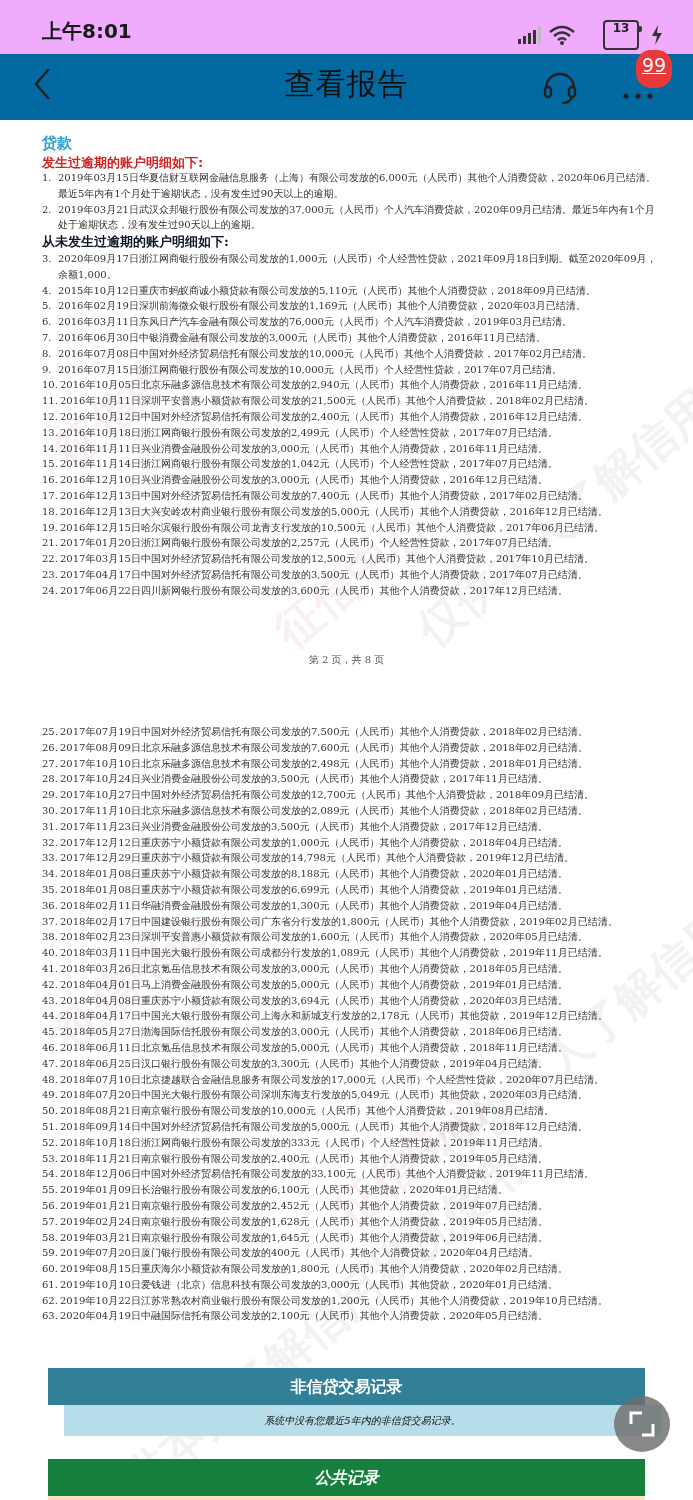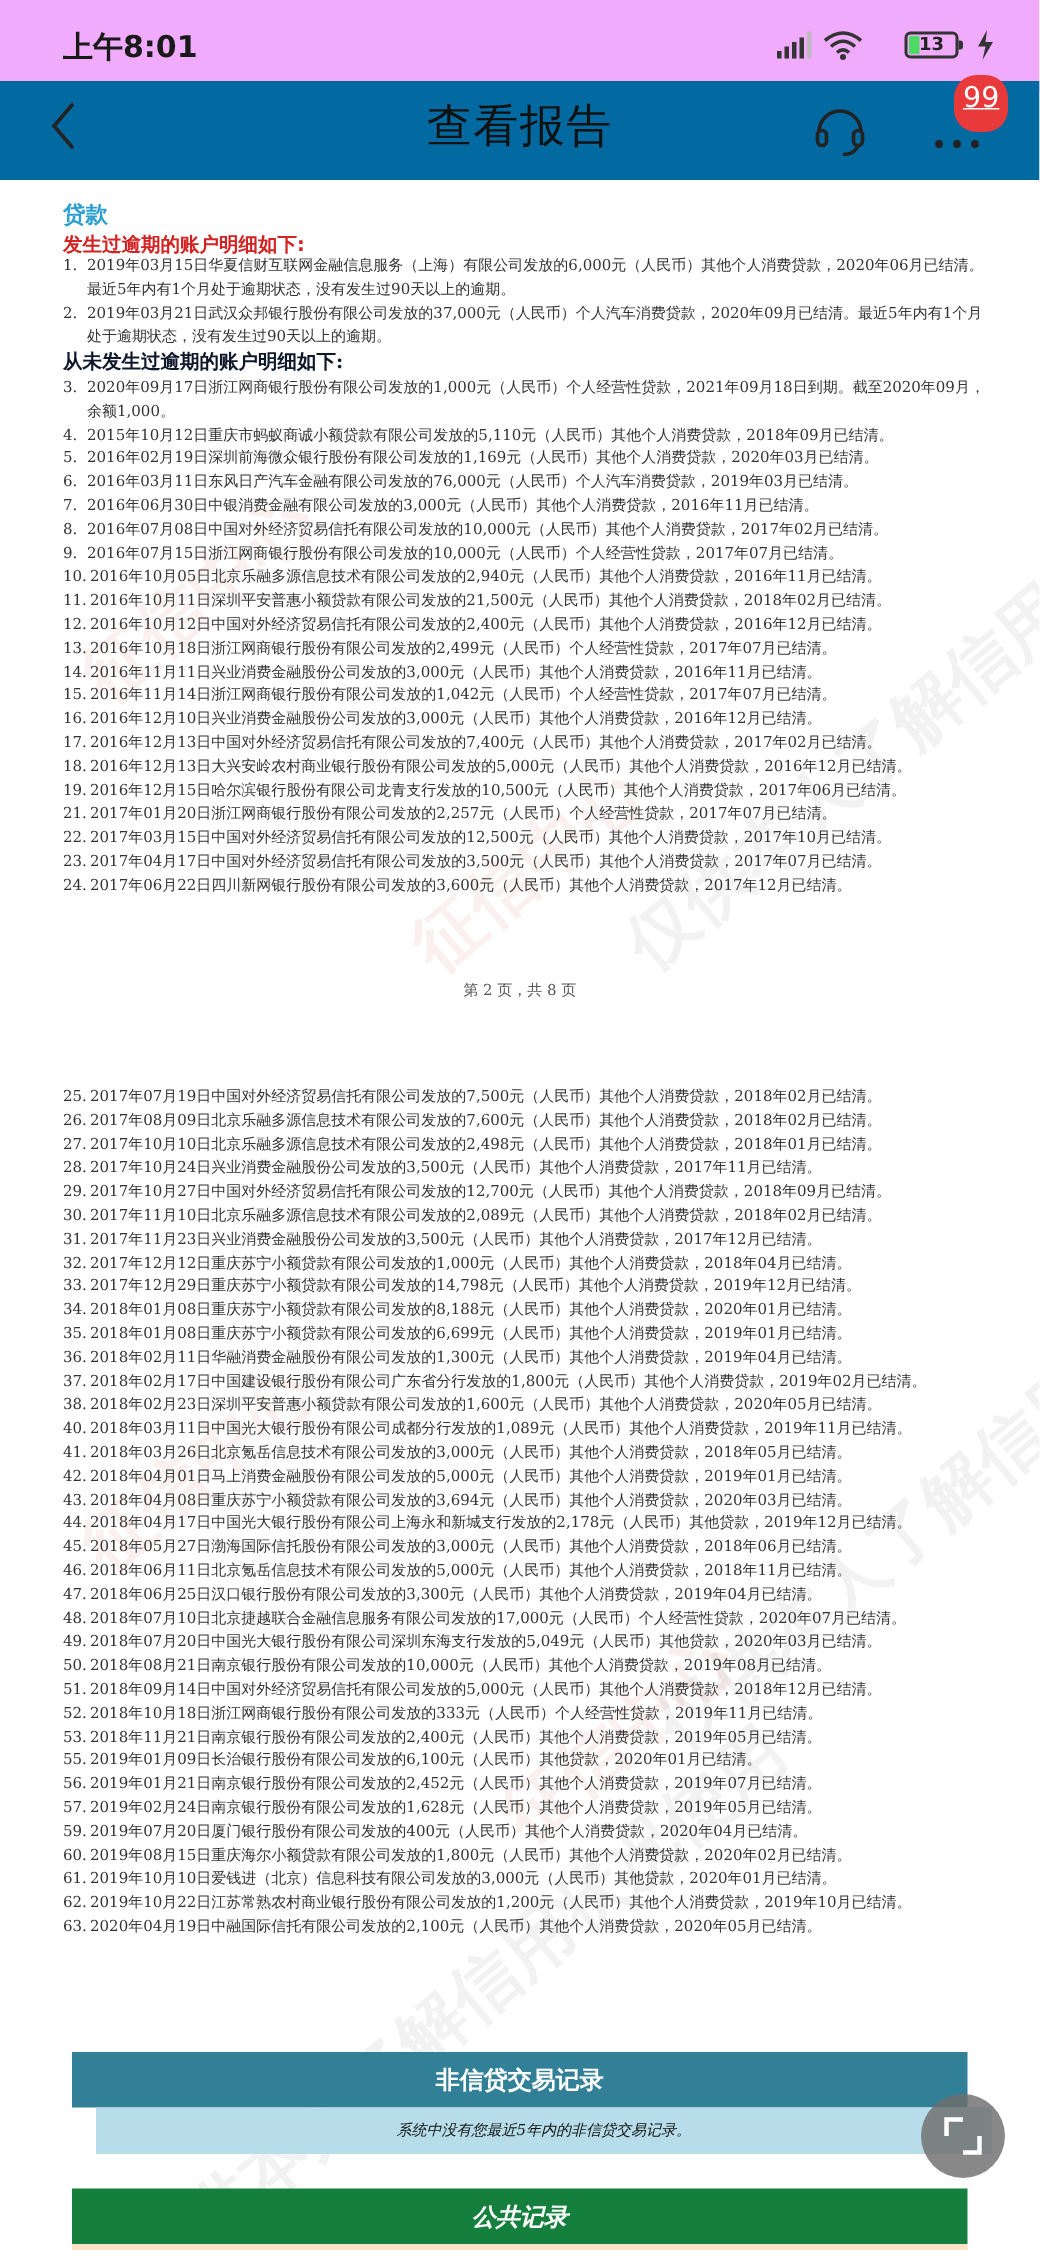--- a/index.html
+++ b/index.html
@@ -4,21 +4,21 @@
 <style>
   * { box-sizing: border-box; margin: 0; padding: 0; }
   html, body { width: 693px; height: 1500px; overflow: hidden; background: #ffffff; }
   body { font-family: "DejaVu Sans", "Liberation Sans", sans-serif; position: relative; color: #222; }
 
   .statusbar { position: absolute; left: 0; top: 0; width: 693px; height: 62px; background: #f0abfc; }
   .statusbar .time { position: absolute; left: 42px; top: 18px; font-size: 20px; font-weight: bold; color: #1a1a1a; }
   .statusbar .right { position: absolute; right: 30px; top: 20px; display: flex; align-items: center; gap: 8px; }
   .signal { display: flex; align-items: flex-end; gap: 2px; height: 18px; }
   .signal span { width: 3px; background: #333; display: block; }
-  .battery { position: relative; width: 36px; height: 18px; border: 2px solid #333; border-radius: 4px; display: flex; align-items: center; padding: 1px; margin-left: 20px; }
+  .battery { position: relative; width: 36px; height: 18px; border: 2px solid #333; border-radius: 4px; display: flex; align-items: center; padding: 13px; margin-left: 20px; }
   .battery .fill { width: 7px; height: 100%; background: #4cd964; border-radius: 1px; }
   .battery .lvl { position: absolute; left: 0; right: 0; top: -1px; text-align: center; font-size: 12px; font-weight: bold; color: #222; }
   .battery::after { content: ""; position: absolute; right: -5px; top: 4px; width: 3px; height: 6px; background: #333; border-radius: 0 2px 2px 0; }
 
   .navbar { position: absolute; left: 0; top: 54px; width: 693px; height: 66px; background: #0369a1; }
   .navbar .back { position: absolute; left: 28px; top: 10px; width: 30px; height: 40px; }
   .navbar .title { position: absolute; left: 0; right: 0; top: 10px; text-align: center; font-size: 30px; color: #111; letter-spacing: 1px; }
   .navbar .headset { position: absolute; left: 540px; top: 12px; width: 40px; height: 40px; }
   .navbar .more { position: absolute; left: 620px; top: 14px; width: 40px; height: 40px; }
   .navbar .badge { position: absolute; left: 636px; top: -4px; min-width: 36px; height: 38px; padding: 0 6px; border-radius: 15px; background: #e83a3a; color: #fff; font-size: 19px; line-height: 30px; text-align: center; text-decoration: underline; }
@@ -317,30 +317,38 @@
         </div>
         <div class="item">
           <span class="num wide">52.</span>
           <span class="txt">2018年10月18日浙江网商银行股份有限公司发放的333元（人民币）个人经营性贷款，2019年11月已结清。</span>
         </div>
         <div class="item">
           <span class="num wide">53.</span>
           <span class="txt">2018年11月21日南京银行股份有限公司发放的2,400元（人民币）其他个人消费贷款，2019年05月已结清。</span>
         </div>
         <div class="item">
+          <span class="num wide">54.</span>
+          <span class="txt">2018年12月06日中国对外经济贸易信托有限公司发放的33,100元（人民币）其他个人消费贷款，2019年11月已结清。</span>
+        </div>
+        <div class="item">
           <span class="num wide">55.</span>
           <span class="txt">2019年01月09日长治银行股份有限公司发放的6,100元（人民币）其他贷款，2020年01月已结清。</span>
         </div>
         <div class="item">
           <span class="num wide">56.</span>
           <span class="txt">2019年01月21日南京银行股份有限公司发放的2,452元（人民币）其他个人消费贷款，2019年07月已结清。</span>
         </div>
         <div class="item">
           <span class="num wide">57.</span>
           <span class="txt">2019年02月24日南京银行股份有限公司发放的1,628元（人民币）其他个人消费贷款，2019年05月已结清。</span>
+        </div>
+        <div class="item">
+          <span class="num wide">58.</span>
+          <span class="txt">2019年03月21日南京银行股份有限公司发放的1,645元（人民币）其他个人消费贷款，2019年06月已结清。</span>
         </div>
         <div class="item">
           <span class="num wide">59.</span>
           <span class="txt">2019年07月20日厦门银行股份有限公司发放的400元（人民币）其他个人消费贷款，2020年04月已结清。</span>
         </div>
         <div class="item">
           <span class="num wide">60.</span>
           <span class="txt">2019年08月15日重庆海尔小额贷款有限公司发放的1,800元（人民币）其他个人消费贷款，2020年02月已结清。</span>
         </div>
         <div class="item">

